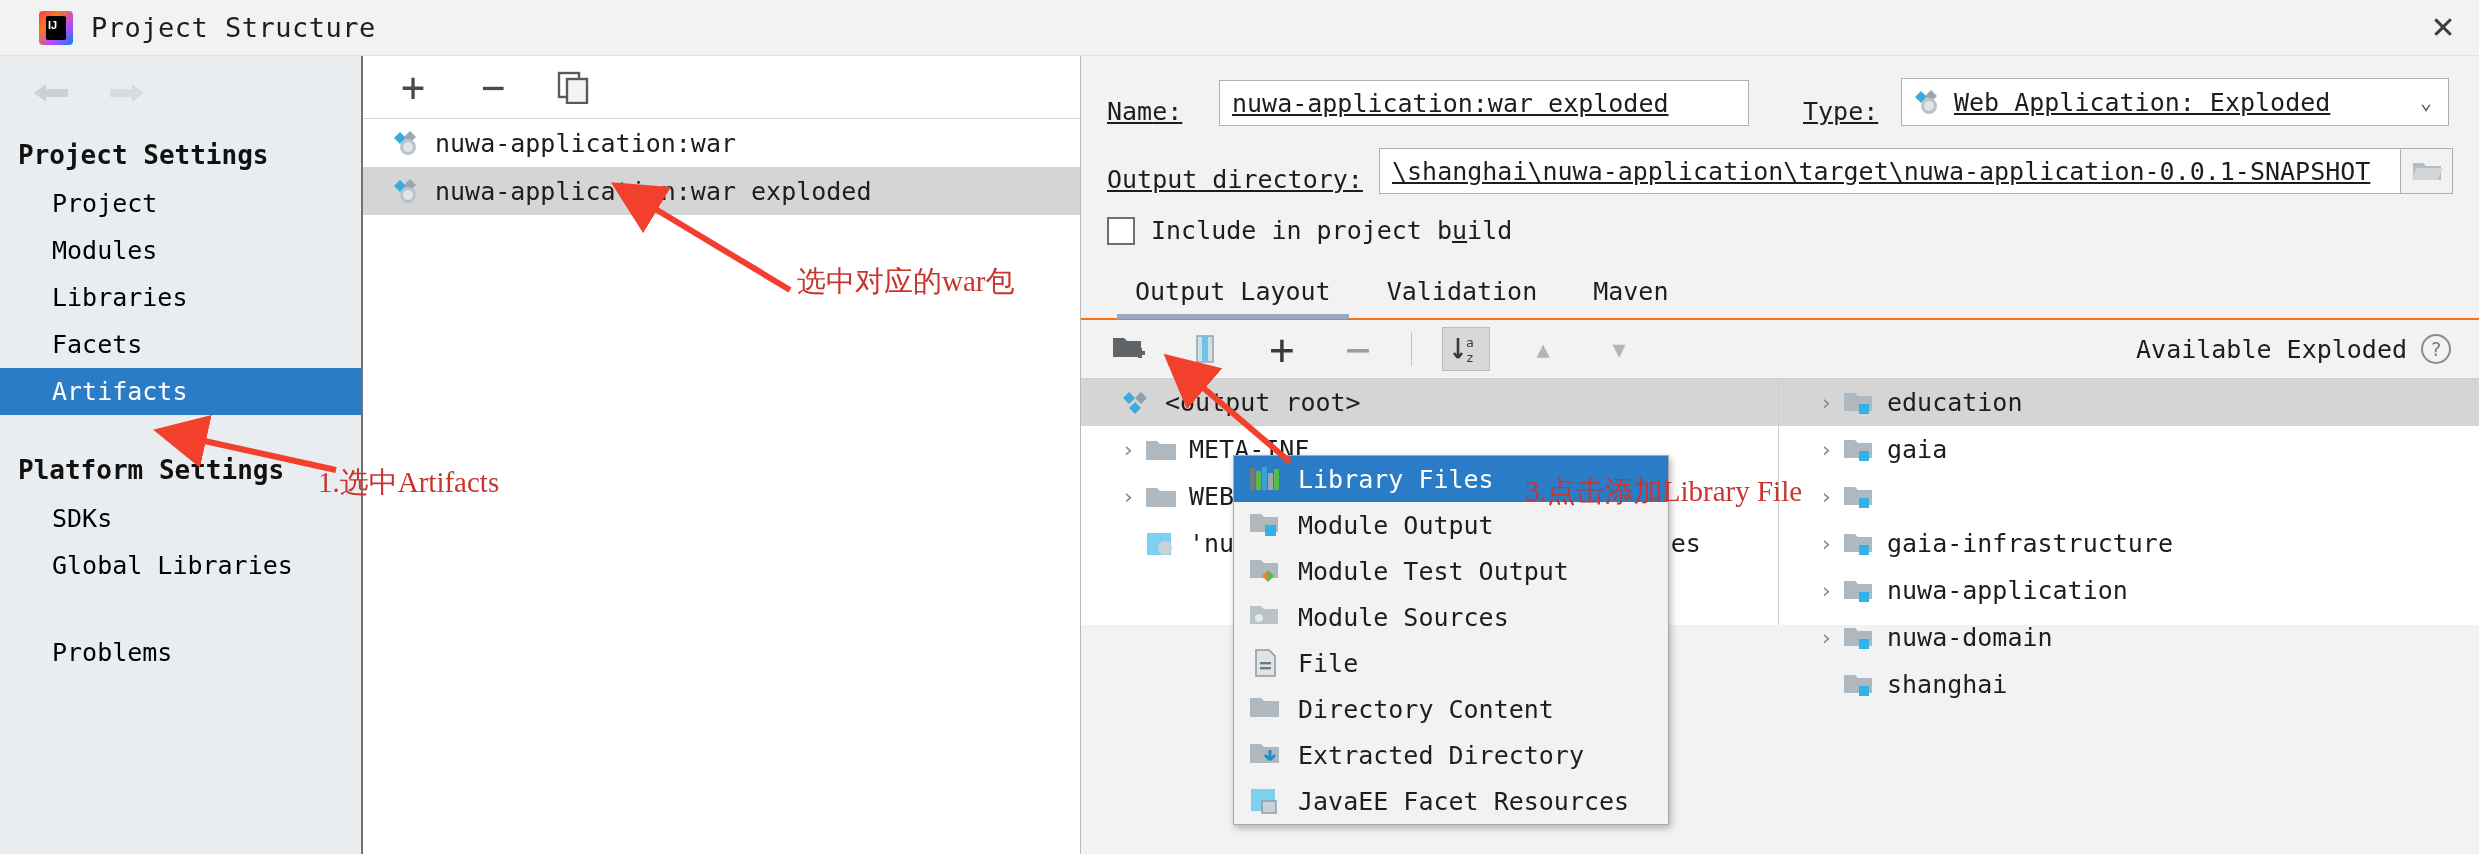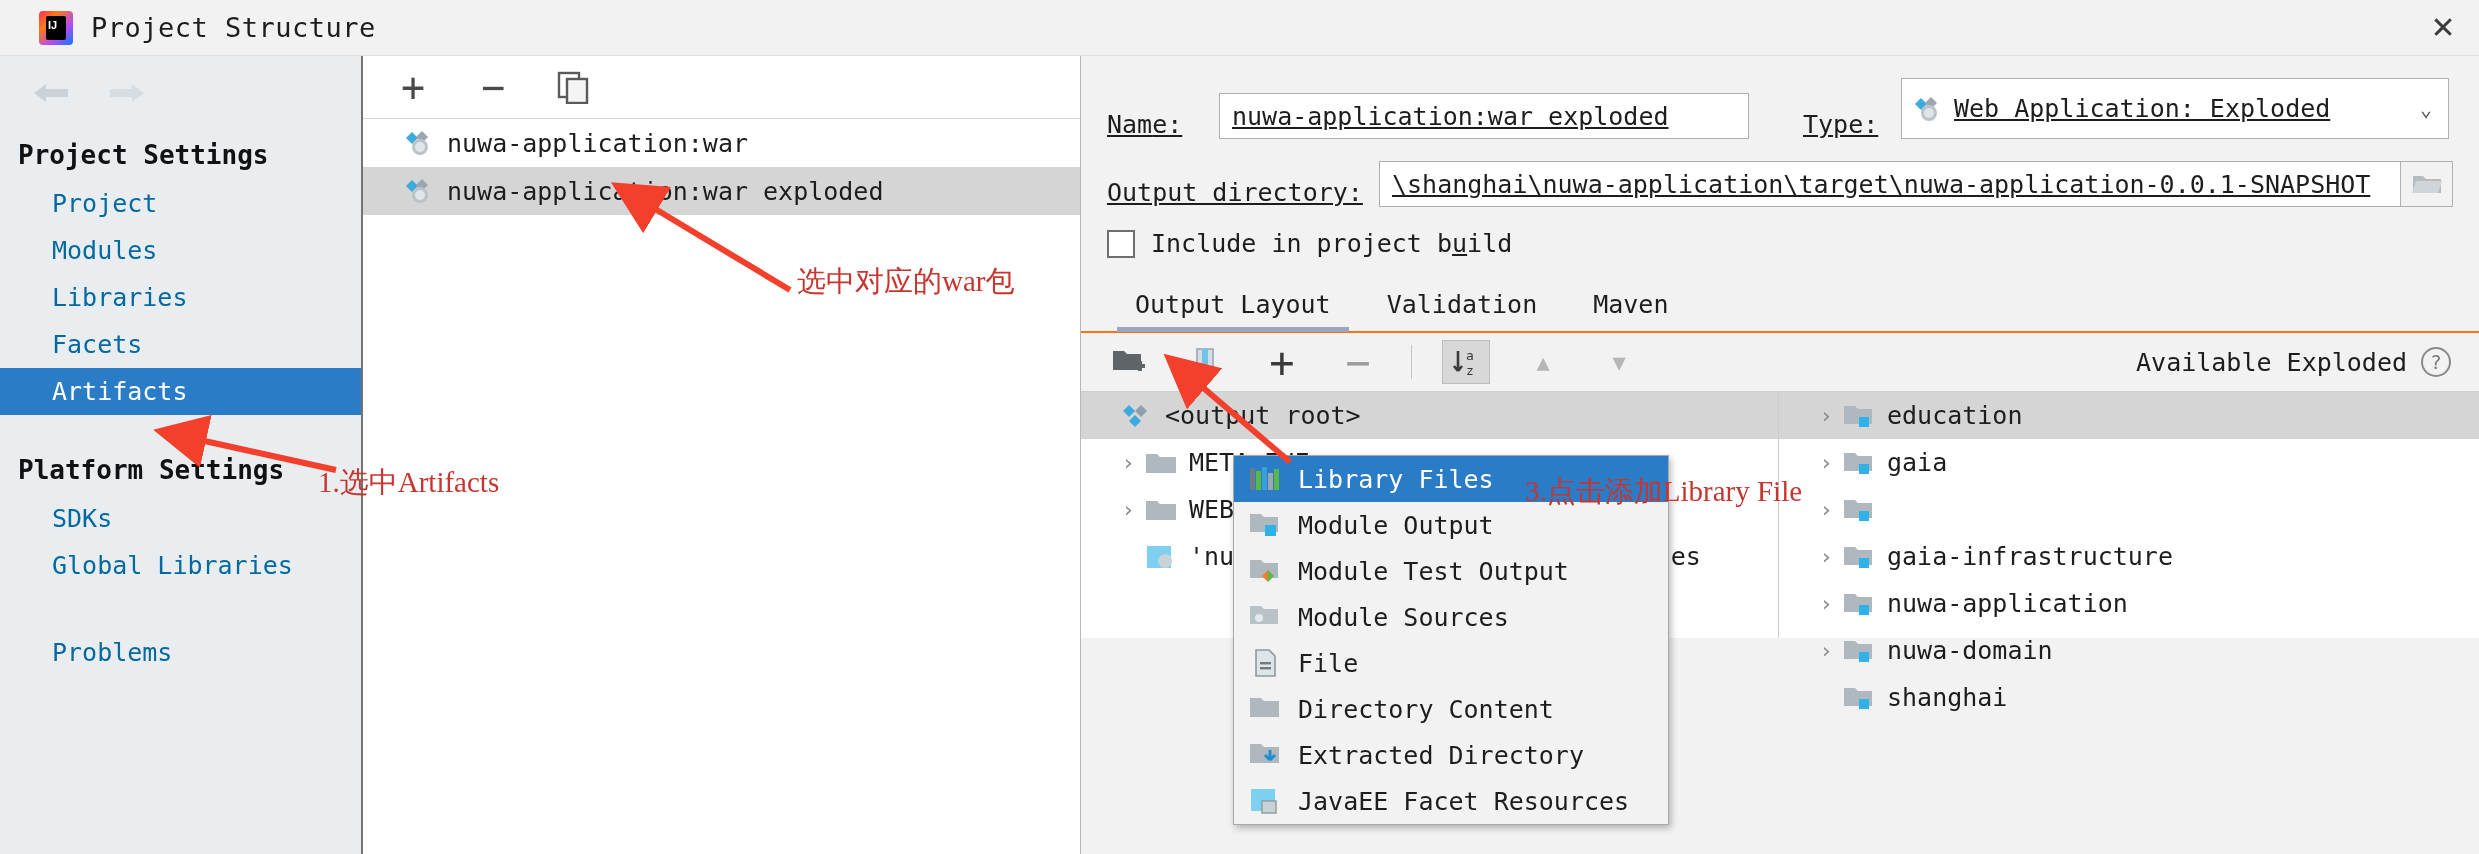--- a/index.html
+++ b/index.html
@@ -25,43 +25,43 @@
     font-size:30px;color:#3c3c3c;font-family:"DejaVu Sans",sans-serif;cursor:pointer;}
 
   .body-wrap{display:flex;height:799px;}
 
   
   .sidebar{width:368px;background:#e9edf0;border-right:2px solid #737373;position:relative;box-sizing:border-box;}
   .nav-arrows{display:flex;gap:34px;padding:22px 0 18px 30px;}
   .arrow{width:42px;height:30px;position:relative;opacity:.45;}
   .arrow svg{display:block;}
   .group-title{font-size:26px;font-weight:bold;padding:14px 0 10px 18px;color:#111;}
-  .nav-item{padding:9px 0 9px 52px;font-size:25px;color:#0369a1;cursor:pointer;white-space:nowrap;}
+  .nav-item{padding:9px 0 9px 52px;font-size:25px;color:#000000;cursor:pointer;white-space:nowrap;}
   .nav-item.selected{background:#2a7cc7;color:#ffffff;}
   .nav-sep{height:22px;}
 
   
   .mid{width:728px;background:#ffffff;border-right:1px solid #b8b8b8;box-sizing:border-box;position:relative;}
   .mid-toolbar{height:62px;display:flex;align-items:center;gap:36px;padding-left:28px;border-bottom:1px solid #d6d6d6;background:#fff;}
   .tb-ico{width:44px;height:40px;display:flex;align-items:center;justify-content:center;color:#4a4a4a;cursor:pointer;}
-  .art-row{height:48px;display:flex;align-items:center;padding-left:40px;gap:14px;font-size:25px;cursor:pointer;}
+  .art-row{height:48px;display:flex;align-items:center;padding-left:28px;gap:14px;font-size:25px;cursor:pointer;}
   .art-row.selected{background:#d5d5d5;}
   .wa-icon{width:30px;height:28px;position:relative;flex:none;}
 
   
   .right{flex:1;background:#f2f2f2;position:relative;box-sizing:border-box;}
   .form-row{display:flex;align-items:flex-end;padding:0 26px;margin-top:22px;text-decoration:underline;}
   .lbl{font-size:25px;white-space:nowrap;}
   .lbl u{text-decoration:underline;}
   .txtfield{
     background:#fff;border:1px solid #b0b0b0;height:46px;display:flex;align-items:center;
     padding:0 12px;font-size:25px;box-sizing:border-box;overflow:hidden;white-space:nowrap;
   }
   .combo{
-    background:#fff;border:1px solid #b0b0b0;height:61px;display:flex;align-items:center;
+    background:#fff;border:1px solid #b0b0b0;height:48px;display:flex;align-items:center;
     padding:12px 10px;font-size:25px;box-sizing:border-box;gap:12px;cursor:pointer;position:relative;
   }
   .combo .caret{position:absolute;right:16px;font-size:20px;color:#555;}
   .browse-btn{width:52px;height:46px;border:1px solid #b0b0b0;border-left:none;background:#f2f2f2;
     display:flex;align-items:center;justify-content:center;cursor:pointer;box-sizing:border-box;}
   .chk-row{display:flex;align-items:center;gap:16px;padding-left:26px;margin-top:22px;}
   .chkbox{width:28px;height:28px;border:2px solid #6f6f6f;background:#fff;box-sizing:border-box;cursor:pointer;}
 
   .tabs{display:flex;gap:0;margin-top:26px;padding-left:26px;border-bottom:2px solid #f97316;}
   .tab{padding:6px 28px 12px 28px;font-size:25px;cursor:pointer;position:relative;color:#1d1d1d;}

